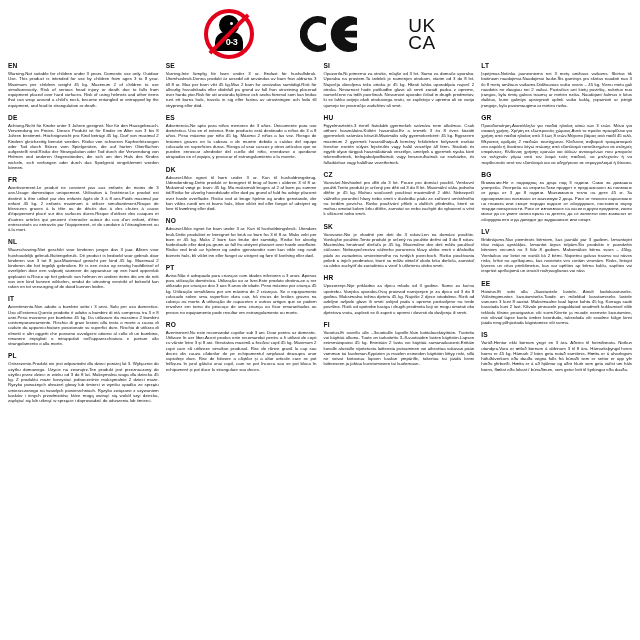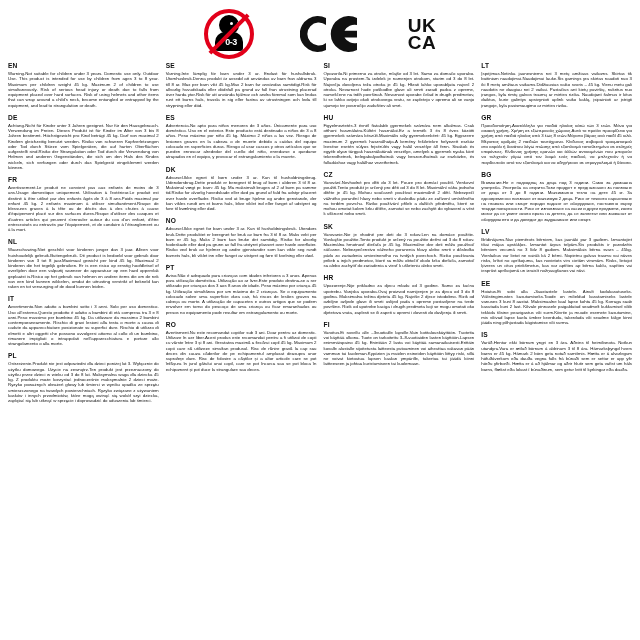--- a/index.html
+++ b/index.html
@@ -102,21 +102,21 @@
     display: flex;
     align-items: center;
     gap: 2px;
     font-size: 0;
   }
   .ce-mark svg { display: block; }
 
   
   .ukca {
     font-family: "Liberation Sans", sans-serif;
-    font-weight: bold;
+    font-weight: normal;
     font-size: 19px;
     line-height: 17px;
     letter-spacing: 0.5px;
     text-align: left;
     color: #111111;
   }
 
   
   .columns {
     display: flex;

